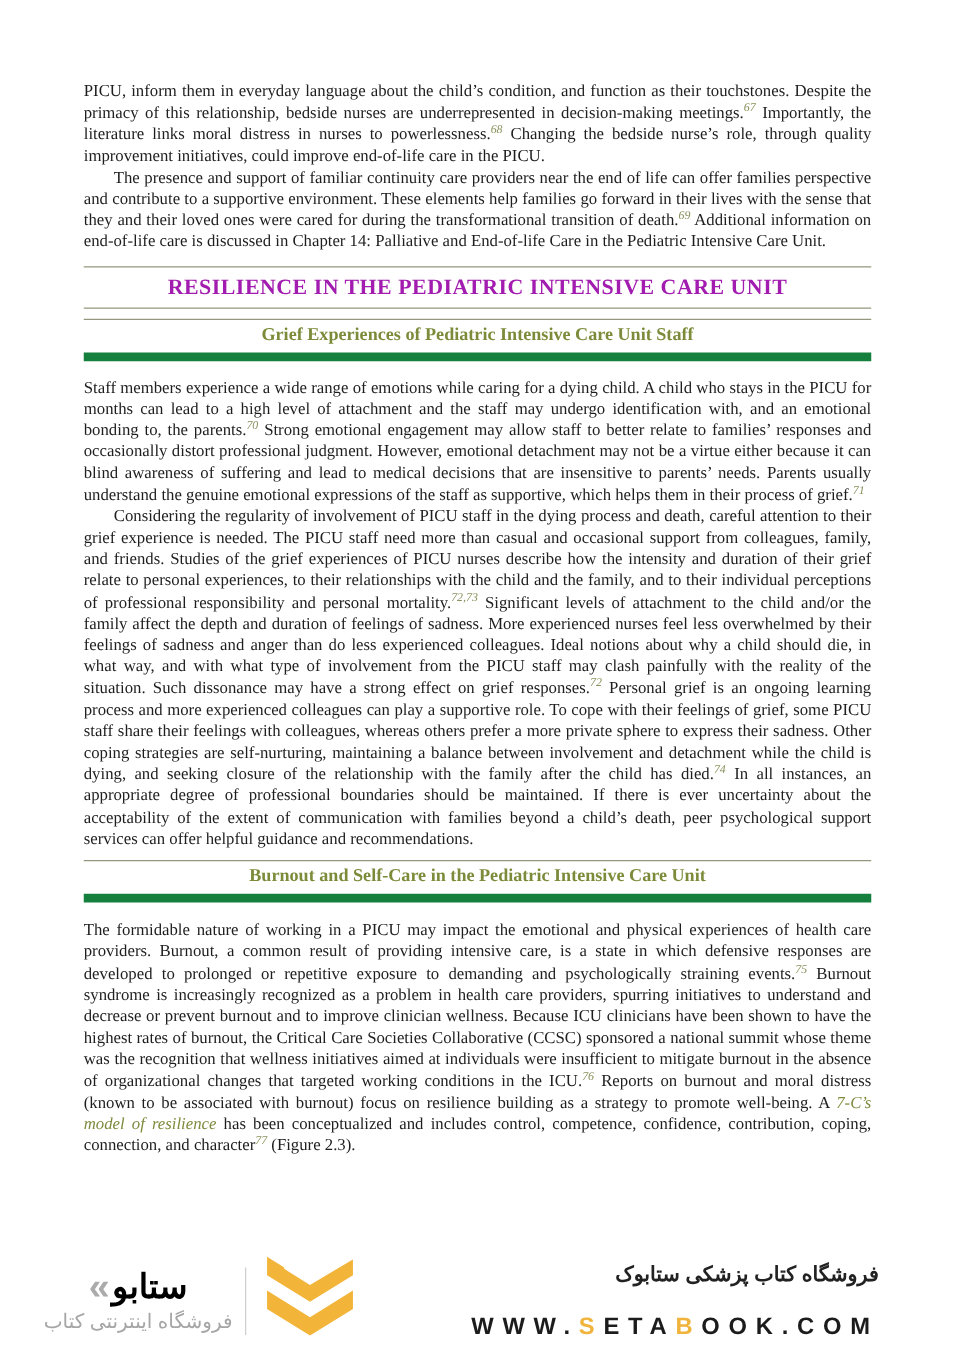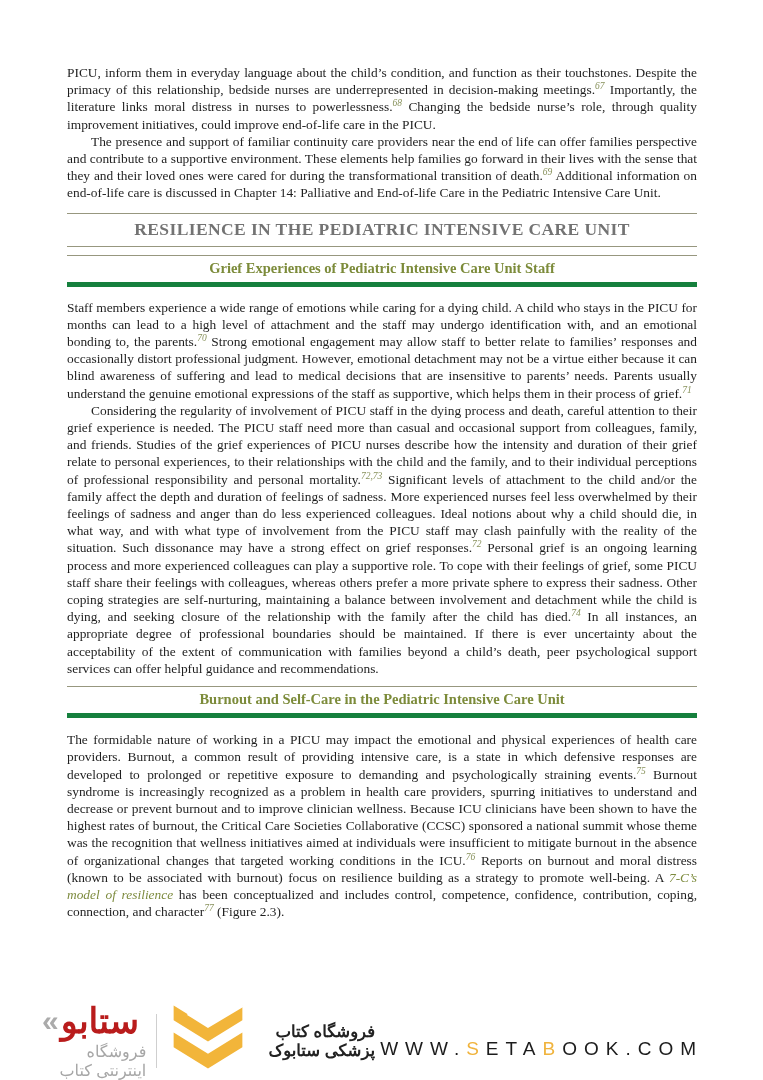--- a/index.html
+++ b/index.html
@@ -39,26 +39,26 @@
     margin-top: 11px;
     border-top: 1px solid #97977f;
     border-bottom: 1px solid #97977f;
     padding: 5px 0 6px 0;
   }
   .h-main {
     text-align: center;
     font-size: 17.5px;
     font-weight: bold;
     letter-spacing: 0.4px;
-    color: #737373;
+    color: #a21caf;
   }
   .h-sub-wrap {
     margin-top: 8px;
     border-top: 1px solid #97977f;
-    border-bottom: 5px solid #15803d;
+    border-bottom: 7px solid #15803d;
     padding: 4px 0 5px 0;
     margin-bottom: 12px;
   }
   .h-sub {
     text-align: center;
     font-size: 14.5px;
     font-weight: bold;
     color: #7c8b3a;
   }
   .h-sub-wrap.mt { margin-top: 9px; margin-bottom: 13px; }
@@ -91,53 +91,53 @@
   }
   .wordmark-guillemet {
     font-family: "Liberation Sans", sans-serif;
     font-size: 30px;
     font-weight: bold;
     color: #ababab;
     line-height: 1;
   }
   .wordmark-fa {
     font-family: "Liberation Sans", sans-serif;
-    font-size: 35px;
+    font-size: 27px;
     font-weight: bold;
-    color: #b91c1c;
+    color: #000000;
     line-height: 1.1;
   }
   .logo-tagline {
     font-family: "Liberation Sans", sans-serif;
     font-size: 16px;
     color: #a6a6a6;
     margin-top: 2px;
   }
   .logo-divider {
     width: 1px;
     height: 54px;
     background: #cfcfcf;
   }
   .site-block {
     display: flex;
-    flex-direction: row;
+    flex-direction: column;
     align-items: flex-end;
-    gap: 5px;
+    gap: 21px;
   }
   .store-title-fa {
     font-family: "Liberation Sans", sans-serif;
     font-size: 16.5px;
     font-weight: bold;
     color: #222222;
     direction: rtl;
   }
   .website-url {
     font-family: "Liberation Sans", sans-serif;
     font-size: 19px;
-    font-weight: normal;
+    font-weight: bold;
     color: #1c1c1c;
     letter-spacing: 7px;
     white-space: nowrap;
   }
   .website-url .accent { color: #f0b33c; }
 </style>
 </head>
 <body>
 
 <div class="page">

